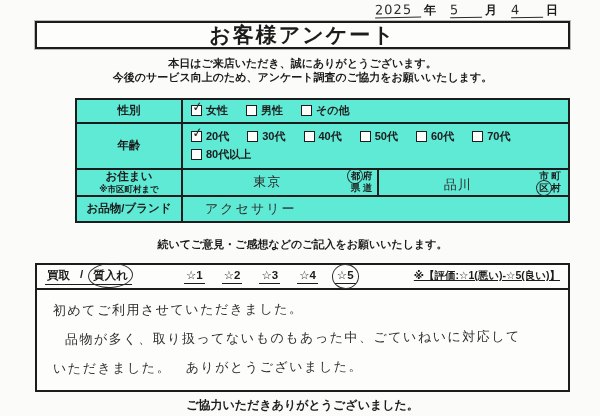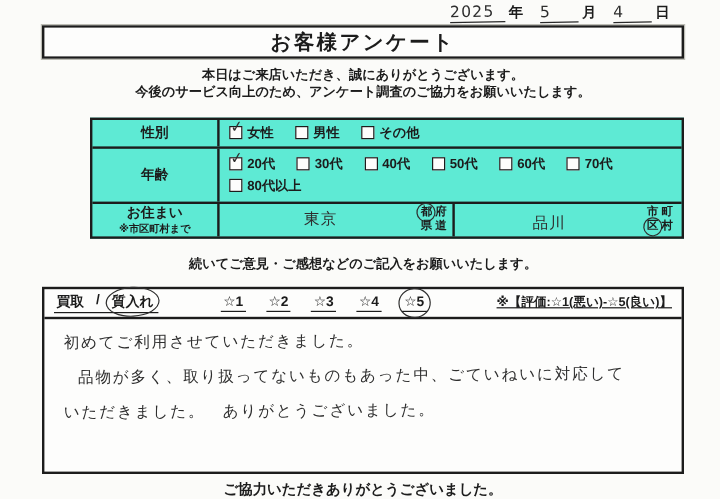--- a/index.html
+++ b/index.html
@@ -18,21 +18,21 @@
   .date-num { display:inline-block; min-width:46px; text-align:left; border-bottom:1.5px solid #2a2a2a; font-size:13px; transform:rotate(-1deg); margin-right:3px; }
   .date-num.small { min-width:32px; }
   .date-unit { margin-right:14px; }
 
   
   .title-box {
     border:2px solid #1c1c1c; outline:1px solid #bdbdb5;
     height:28px; display:flex; align-items:center; justify-content:center;
     background:#fdfdfc;
   }
-  .title-box h1 { font-size:17px; font-weight:700; letter-spacing:2px; }
+  .title-box h1 { font-size:21px; font-weight:700; letter-spacing:2px; }
 
   
   .greeting { margin-top:7px; text-align:center; font-size:11px; font-weight:700; line-height:1.3; }
 
   
   .tbl { border:2px solid #1c1c1c; background:#5eead4; margin-top:13px;margin-left:40px; }
   .row { display:flex; border-bottom:2px solid #1c1c1c; }
   .row:last-child { border-bottom:none; }
   .cell-label {
     width:106px; flex:0 0 106px; border-right:2px solid #1c1c1c;
@@ -73,21 +73,21 @@
   
   .rating-tbl { border:2px solid #1c1c1c; background:#fdfdfc; margin-top:12px; }
   .rating-head { display:flex; align-items:center; height:25px; border-bottom:2px solid #1c1c1c; padding:0 8px; font-size:11.5px; font-weight:700; }
   .service-group { border-bottom:1.5px solid #1c1c1c; padding:0 4px 1px 2px; display:flex; gap:10px; }
   .ellipse-wrap { position:relative; display:inline-block; }
   .hand-ellipse { position:absolute; left:-15%; top:-30%; width:130%; height:165%; border:1.5px solid #2e2e2e; border-radius:50%; transform:rotate(-3deg); pointer-events:none; }
   .stars { display:flex; gap:17px; margin-left:52px; }
   .star-item { border-bottom:1.5px solid #1c1c1c; padding:0 2px 1px; }
   .rating-note { margin-left:auto; font-size:10.5px; font-weight:700;text-decoration:underline; }
 
-  .comment-area { height:127px; padding:12px 16px 0; }
+  .comment-area { height:100px; padding:12px 16px 0; }
   .comment-line { font-size:13px; letter-spacing:1.5px; line-height:1.0; margin-bottom:16px; transform:rotate(-0.4deg); }
   .comment-line.indent { padding-left:12px; }
 
   
   .footer-note { margin-top:5px; text-align:center; font-size:12px; font-weight:700; }
 </style>
 </head>
 <body>
 
 <div class="page">
@@ -186,20 +186,26 @@
           <span class="unit-grid">
             <span class="unit-char">市</span>
             <span class="unit-char">町</span>
             <span class="unit-char"><span class="unit-circle"></span><span>区</span></span>
             <span class="unit-char">村</span>
           </span>
         </span>
       </div>
     </div>
 
+    <div class="row row-item">
+      <div class="cell-label">お品物/ブランド</div>
+      <div class="cell-value" style="padding-left:22px;">
+        <span class="hand" style="font-size:13px; letter-spacing:2px;">アクセサリー</span>
+      </div>
+    </div>
 
   </div>
 
   <div class="instruction">
     <div>続いてご意見・ご感想などのご記入をお願いいたします。</div>
   </div>
 
   <div class="rating-tbl">
     <div class="rating-head">
       <span class="service-group">

